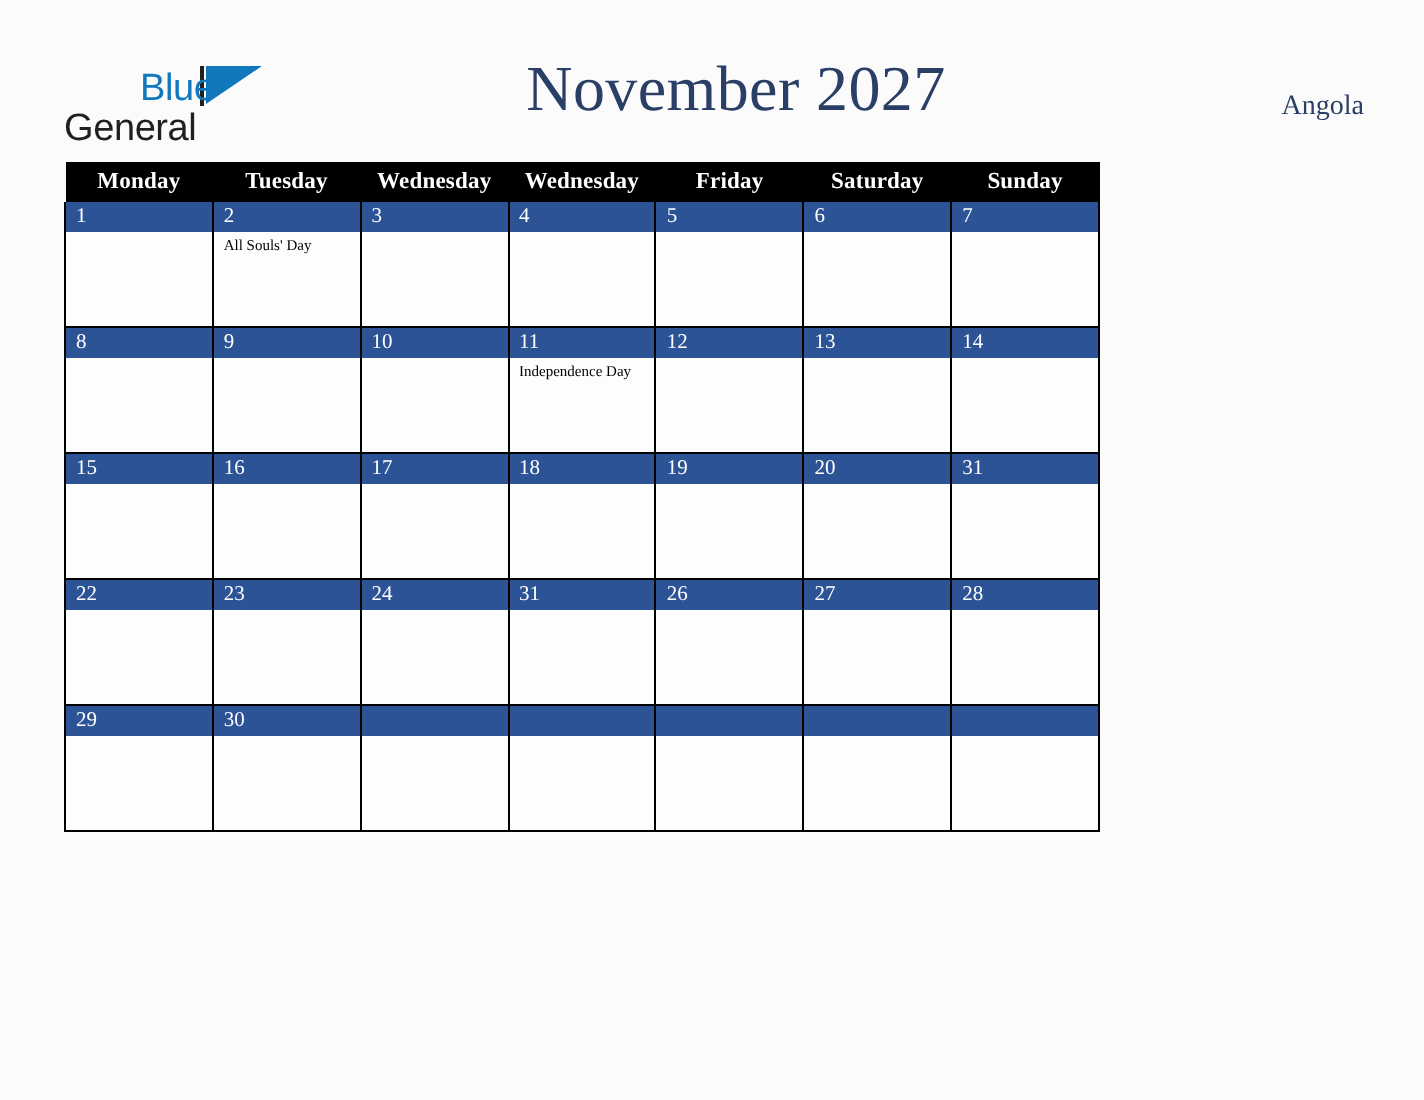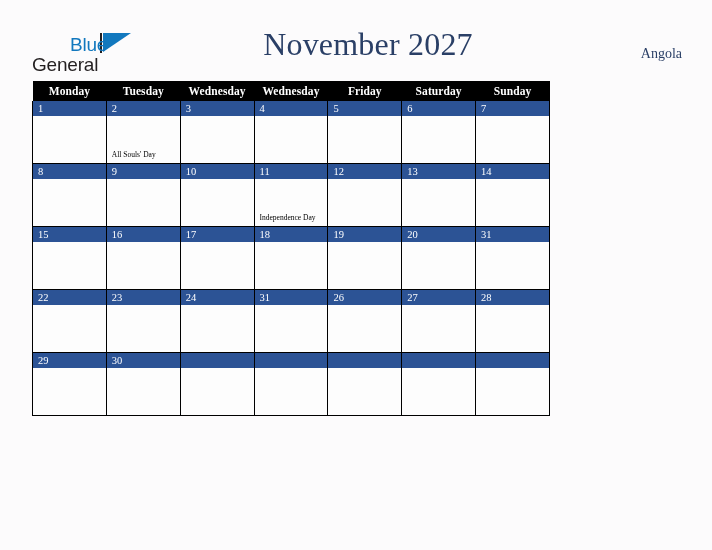--- a/index.html
+++ b/index.html
@@ -148,21 +148,20 @@
     line-height: 15px;
     padding: 0 0 0 5px;
     color: #FFFFFF;
     font-size: 10.5px;
     font-weight: 400;
     overflow: hidden;
   }
 
   .events {
     padding: 2px 3px 0 5px;
-    margin-top: 32px;
   }
   .event {
     font-size: 7.5px;
     line-height: 10px;
     color: #000000;
     white-space: nowrap;
     overflow: hidden;
   }
 </style>
 </head>

